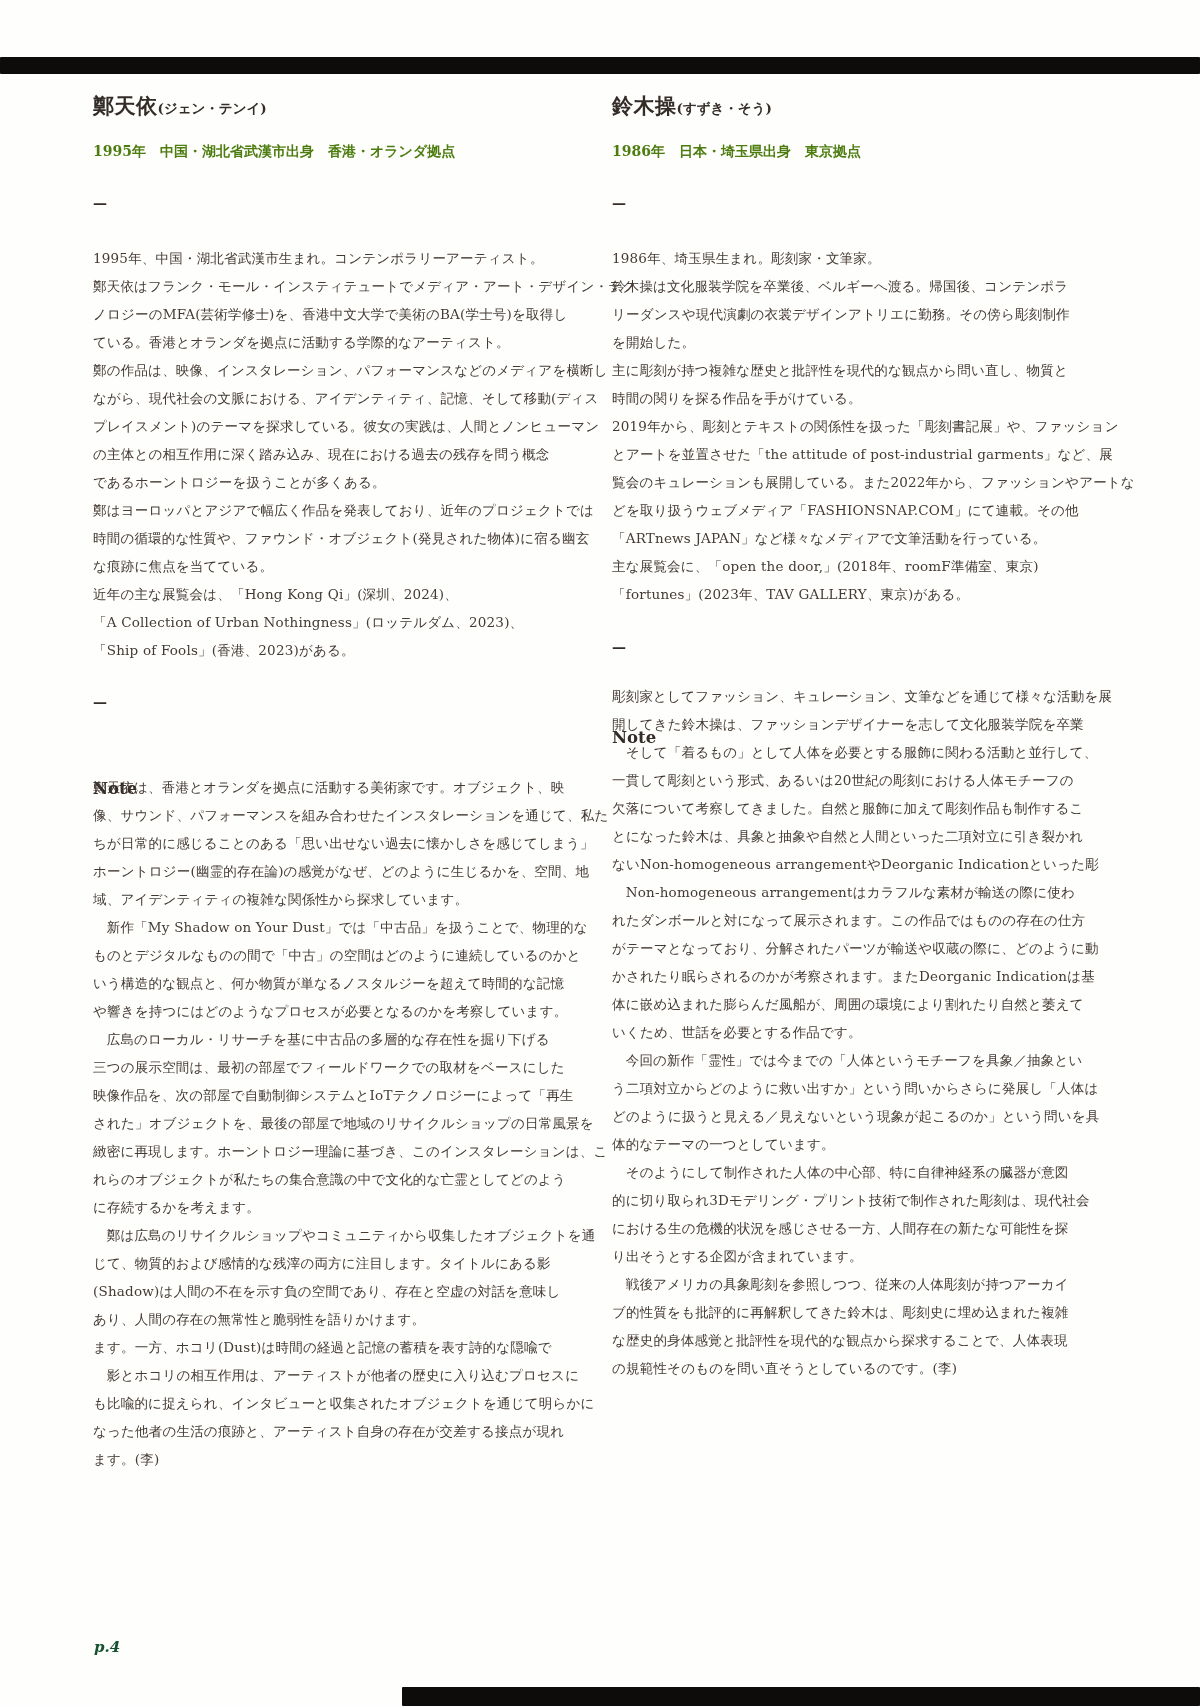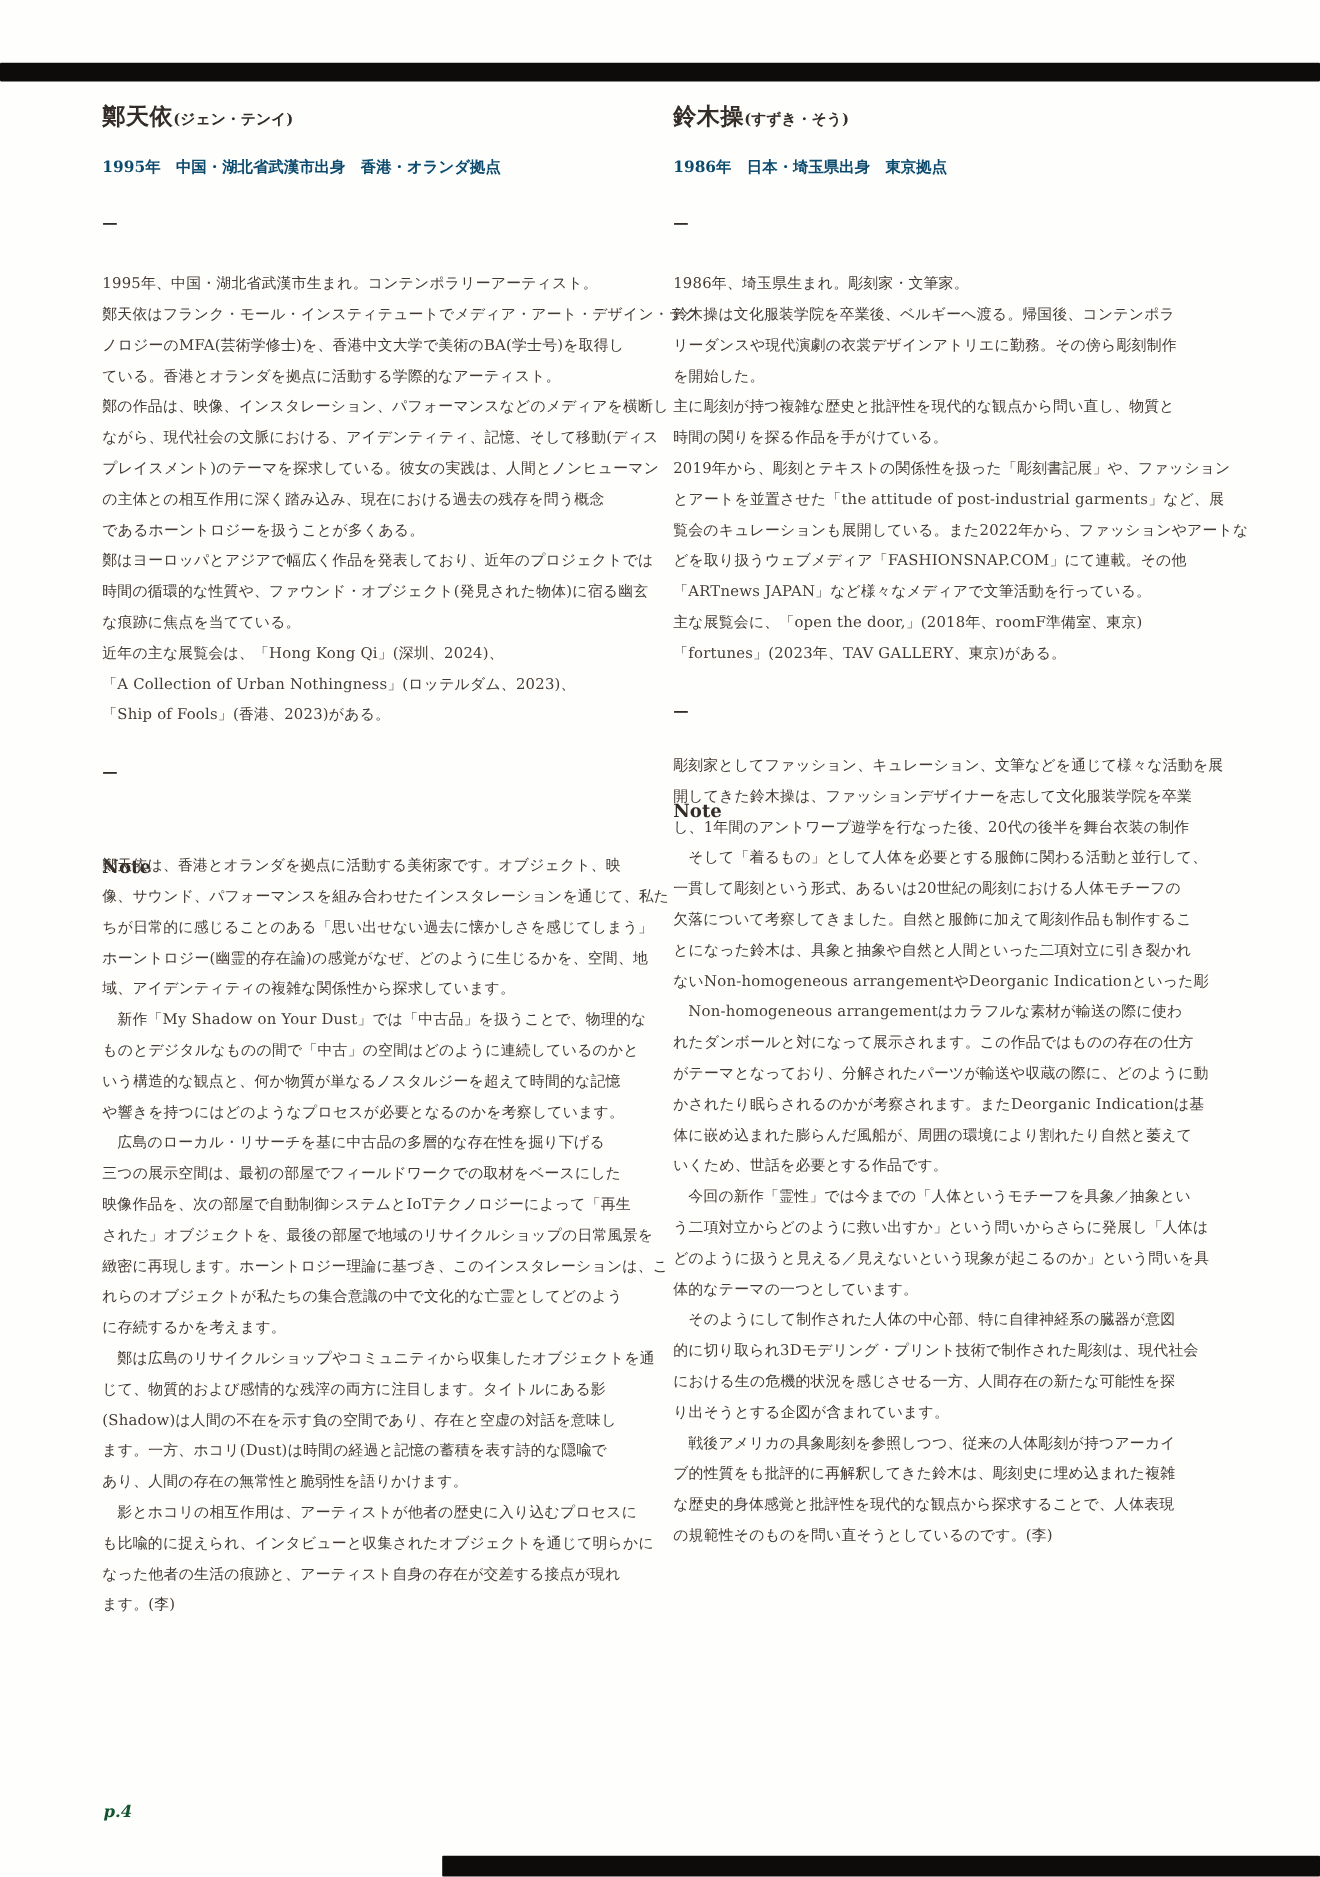--- a/index.html
+++ b/index.html
@@ -33,21 +33,21 @@
 
   .artist-name {
     position: absolute; top: 92px; left: 0;
     font-size: 21px; font-weight: 700; color: #332c27;
     letter-spacing: 0.5px; white-space: nowrap;
   }
   .artist-name .reading { font-size: 13.5px; font-weight: 700; letter-spacing: 0; }
 
   .birth-line {
     position: absolute; top: 143px; left: 0;
-    font-size: 14px; font-weight: 600; color: #0c4a6e; white-space: nowrap;
+    font-size: 14px; font-weight: 600; color: #4d7c0f; white-space: nowrap;
   }
 
   .divider {
     position: absolute; left: 0;
     font-size: 14px; font-weight: 700; color: #332c27; line-height: 14px;
   }
   .divider-a { top: 196px; }
   .col-left  .divider-b { top: 695px; }
   .col-right .divider-b { top: 640px; }
 
@@ -118,22 +118,22 @@
         <div class="ln">　広島のローカル・リサーチを基に中古品の多層的な存在性を掘り下げる</div>
         <div class="ln">三つの展示空間は、最初の部屋でフィールドワークでの取材をベースにした</div>
         <div class="ln">映像作品を、次の部屋で自動制御システムとIoTテクノロジーによって「再生</div>
         <div class="ln">された」オブジェクトを、最後の部屋で地域のリサイクルショップの日常風景を</div>
         <div class="ln">緻密に再現します。ホーントロジー理論に基づき、このインスタレーションは、こ</div>
         <div class="ln">れらのオブジェクトが私たちの集合意識の中で文化的な亡霊としてどのよう</div>
         <div class="ln">に存続するかを考えます。</div>
         <div class="ln">　鄭は広島のリサイクルショップやコミュニティから収集したオブジェクトを通</div>
         <div class="ln">じて、物質的および感情的な残滓の両方に注目します。タイトルにある影</div>
         <div class="ln">(Shadow)は人間の不在を示す負の空間であり、存在と空虚の対話を意味し</div>
+        <div class="ln">あり、人間の存在の無常性と脆弱性を語りかけます。</div>
         <div class="ln">ます。一方、ホコリ(Dust)は時間の経過と記憶の蓄積を表す詩的な隠喩で</div>
-        <div class="ln">あり、人間の存在の無常性と脆弱性を語りかけます。</div>
         <div class="ln">　影とホコリの相互作用は、アーティストが他者の歴史に入り込むプロセスに</div>
         <div class="ln">も比喩的に捉えられ、インタビューと収集されたオブジェクトを通じて明らかに</div>
         <div class="ln">なった他者の生活の痕跡と、アーティスト自身の存在が交差する接点が現れ</div>
         <div class="ln">ます。(李)</div>
       </div>
   </div>
 
   <div class="col col-right">
     <div class="artist-name"><span>鈴木操</span><span class="reading">(すずき・そう)</span></div>
     <div class="birth-line">1986年　日本・埼玉県出身　東京拠点</div>
@@ -151,21 +151,20 @@
         <div class="ln">どを取り扱うウェブメディア「FASHIONSNAP.COM」にて連載。その他</div>
         <div class="ln">「ARTnews JAPAN」など様々なメディアで文筆活動を行っている。</div>
         <div class="ln">主な展覧会に、「open the door,」(2018年、roomF準備室、東京)</div>
         <div class="ln">「fortunes」(2023年、TAV GALLERY、東京)がある。</div>
       </div>
     <div class="divider divider-b">—</div>
     <div class="note-heading">Note</div>
     <div class="textblock note">
         <div class="ln">彫刻家としてファッション、キュレーション、文筆などを通じて様々な活動を展</div>
         <div class="ln">開してきた鈴木操は、ファッションデザイナーを志して文化服装学院を卒業</div>
-        <div class="ln">し、1年間のアントワープ遊学を行なった後、20代の後半を舞台衣装の制作</div>
         <div class="ln">　そして「着るもの」として人体を必要とする服飾に関わる活動と並行して、</div>
         <div class="ln">一貫して彫刻という形式、あるいは20世紀の彫刻における人体モチーフの</div>
         <div class="ln">欠落について考察してきました。自然と服飾に加えて彫刻作品も制作するこ</div>
         <div class="ln">とになった鈴木は、具象と抽象や自然と人間といった二項対立に引き裂かれ</div>
         <div class="ln">ないNon-homogeneous arrangementやDeorganic Indicationといった彫</div>
         <div class="ln">　Non-homogeneous arrangementはカラフルな素材が輸送の際に使わ</div>
         <div class="ln">れたダンボールと対になって展示されます。この作品ではものの存在の仕方</div>
         <div class="ln">がテーマとなっており、分解されたパーツが輸送や収蔵の際に、どのように動</div>
         <div class="ln">かされたり眠らされるのかが考察されます。またDeorganic Indicationは基</div>
         <div class="ln">体に嵌め込まれた膨らんだ風船が、周囲の環境により割れたり自然と萎えて</div>

